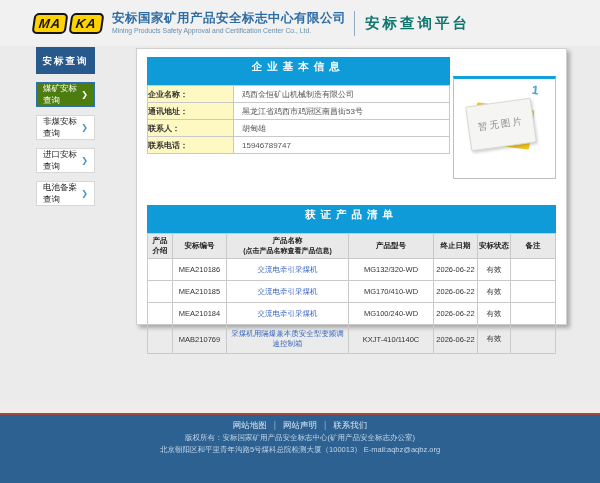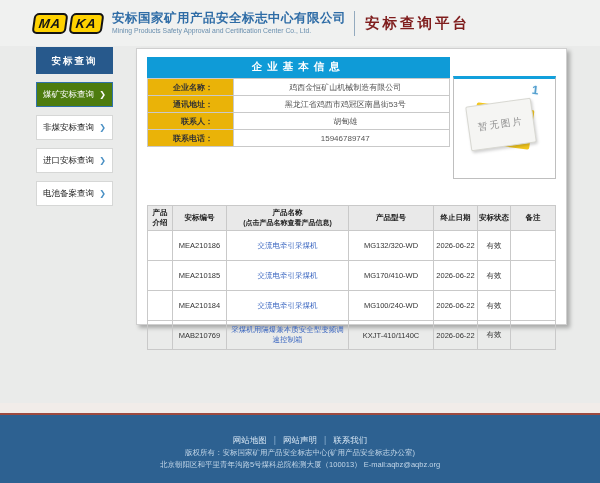--- a/index.html
+++ b/index.html
@@ -24,24 +24,24 @@
     background: #ffd200; color: #141414;
     border: 2px solid #141414; border-radius: 5px;
     font-weight: bold; font-style: italic; font-size: 13px;
     padding: 1px 4px; transform: skewX(-8deg);
     letter-spacing: 1px;
   }
   .org-block { margin-left: 9px; line-height: 1.15; }
   .org-cn { color: #2e6ca6; font-size: 12.5px; font-weight: bold; letter-spacing: 0.5px; }
   .org-en { color: #6a8fae; font-size: 6.8px; margin-top: 2px; }
   .hdr-divider { width: 1px; height: 25px; background: #93aabe; margin: 0 10px 0 8px; }
-  .platform-name { color: #7f1d1d; font-size: 14.5px; font-weight: bold; letter-spacing: 3px; }
-
-  
-  .sidebar { position: absolute; left: 36px; top: 47px; width: 77px; }
+  .platform-name { color: #0f766e; font-size: 14.5px; font-weight: bold; letter-spacing: 3px; }
+
+  
+  .sidebar { position: absolute; left: 36px; top: 47px; width: 59px; }
   .sidebar-title {
     background: #27598c; color: #fff; text-align: center;
     font-size: 9.5px; font-weight: bold; letter-spacing: 2px;
     height: 27px; line-height: 27px;
   }
   .side-item {
     margin-top: 8px; height: 25px; background: #ffffff;
     display: flex; align-items: center; justify-content: space-between;
     padding: 0 6px; font-size: 8.5px; color: #222; cursor: pointer;
     border: 1px solid #d6d7d6;
@@ -53,28 +53,28 @@
   
   .panel {
     position: absolute; left: 136px; top: 48px; width: 431px; height: 277px;
     background: #fff; border: 1px solid #cfcfcf;
     box-shadow: 3px 3px 4px rgba(0,0,0,0.28);
     padding: 8px 10px;
   }
   .sec-bar {
     background: #0f9bd7; color: #fff; text-align: center;
     font-size: 10.5px; font-weight: bold; letter-spacing: 5px;
-    height: 21px; line-height: 19px;
+    height: 28px; line-height: 19px;
   }
   .sec1 { display: flex; }
   .sec1-left { width: 304px; }
   table.info { width: 100%; border-collapse: collapse; font-size: 8px; table-layout: fixed; }
-  table.info td { border: 1px solid #c9c9c9; height: 17px; padding: 0; text-align: center; }
+  table.info td { border: 1px solid #c9c9c9; height: 17px; padding: 0; }
   table.info td.lbl {
-    width: 86px; background: #eab308; text-align: right;
+    width: 86px; background: #fef9c3; text-align: left;
     padding-right: 20px; font-weight: bold; color: #333;
   }
   table.info td.val { padding-left: 8px; color: #555; }
 
   .img-box {
     margin-left: 3px; margin-top: 19px; width: 104px; height: 103px;
     background: #fff; border: 1px solid #bfbfbf; border-top: 3px solid #12a0dc;
     position: relative;
   }
   .note-badge {
@@ -99,32 +99,32 @@
   table.products {
     width: 100%; border-collapse: collapse; font-size: 7.5px;
     text-align: center; table-layout: fixed; margin-top: 0;
   }
   table.products th {
     background: #e9e9e9; border: 1px solid #c9c9c9; color: #222;
     font-weight: bold; padding: 2px 1px; line-height: 1.35; font-size: 7.5px;
   }
   table.products th .sub { display: block; font-size: 7px; }
   table.products td { border: 1px solid #c9c9c9; padding: 2px 2px; color: #333; }
-  table.products tr.row { height: 30px; }
+  table.products tr.row { height: 22px; }
   table.products tr.row:last-child { height: 29px; }
   .product-link { color: #3a66c0; cursor: pointer; text-decoration: none; }
 
   
   .pre-footer { position: absolute; left: 0; right: 0; top: 403px; height: 10px; background: #f1ece9; }
   .footer {
     position: absolute; left: 0; right: 0; top: 413px; bottom: 0;
     background: #2d6191; border-top: 2px solid #9c4a40;
     text-align: center; color: #c2d6e8;
   }
-  .footer-nav { margin-top: 20px; font-size: 8.5px; color: #d5e5f3; }
+  .footer-nav { margin-top: 5px; font-size: 8.5px; color: #d5e5f3; }
   .footer-nav a { color: #d5e5f3; text-decoration: none; cursor: pointer; }
   .footer-nav .sep { color: #8fb3d1; margin: 0 7px; }
   .footer-copy { font-size: 7.5px; line-height: 1.55; color: #c2d6e8; }
 </style>
 </head>
 <body>
 
 <div class="top-header">
   <div class="logo">
     <span class="logo-badge">MA</span>
@@ -186,20 +186,21 @@
         </table>
     </div>
     <div class="img-box">
       <span class="note-badge">1</span>
       <div class="note-back"></div>
       <div class="note-front">暂无图片</div>
     </div>
   </div>
 
   <div class="sec2">
+    <div class="sec-bar">获证产品清单</div>
     <table class="products">
       <colgroup>
         <col style="width:25px">
           <col style="width:54px">
           <col style="width:122px">
         <col style="width:85px">
           <col style="width:44px">
           <col style="width:33px">
           <col>
       </colgroup>

